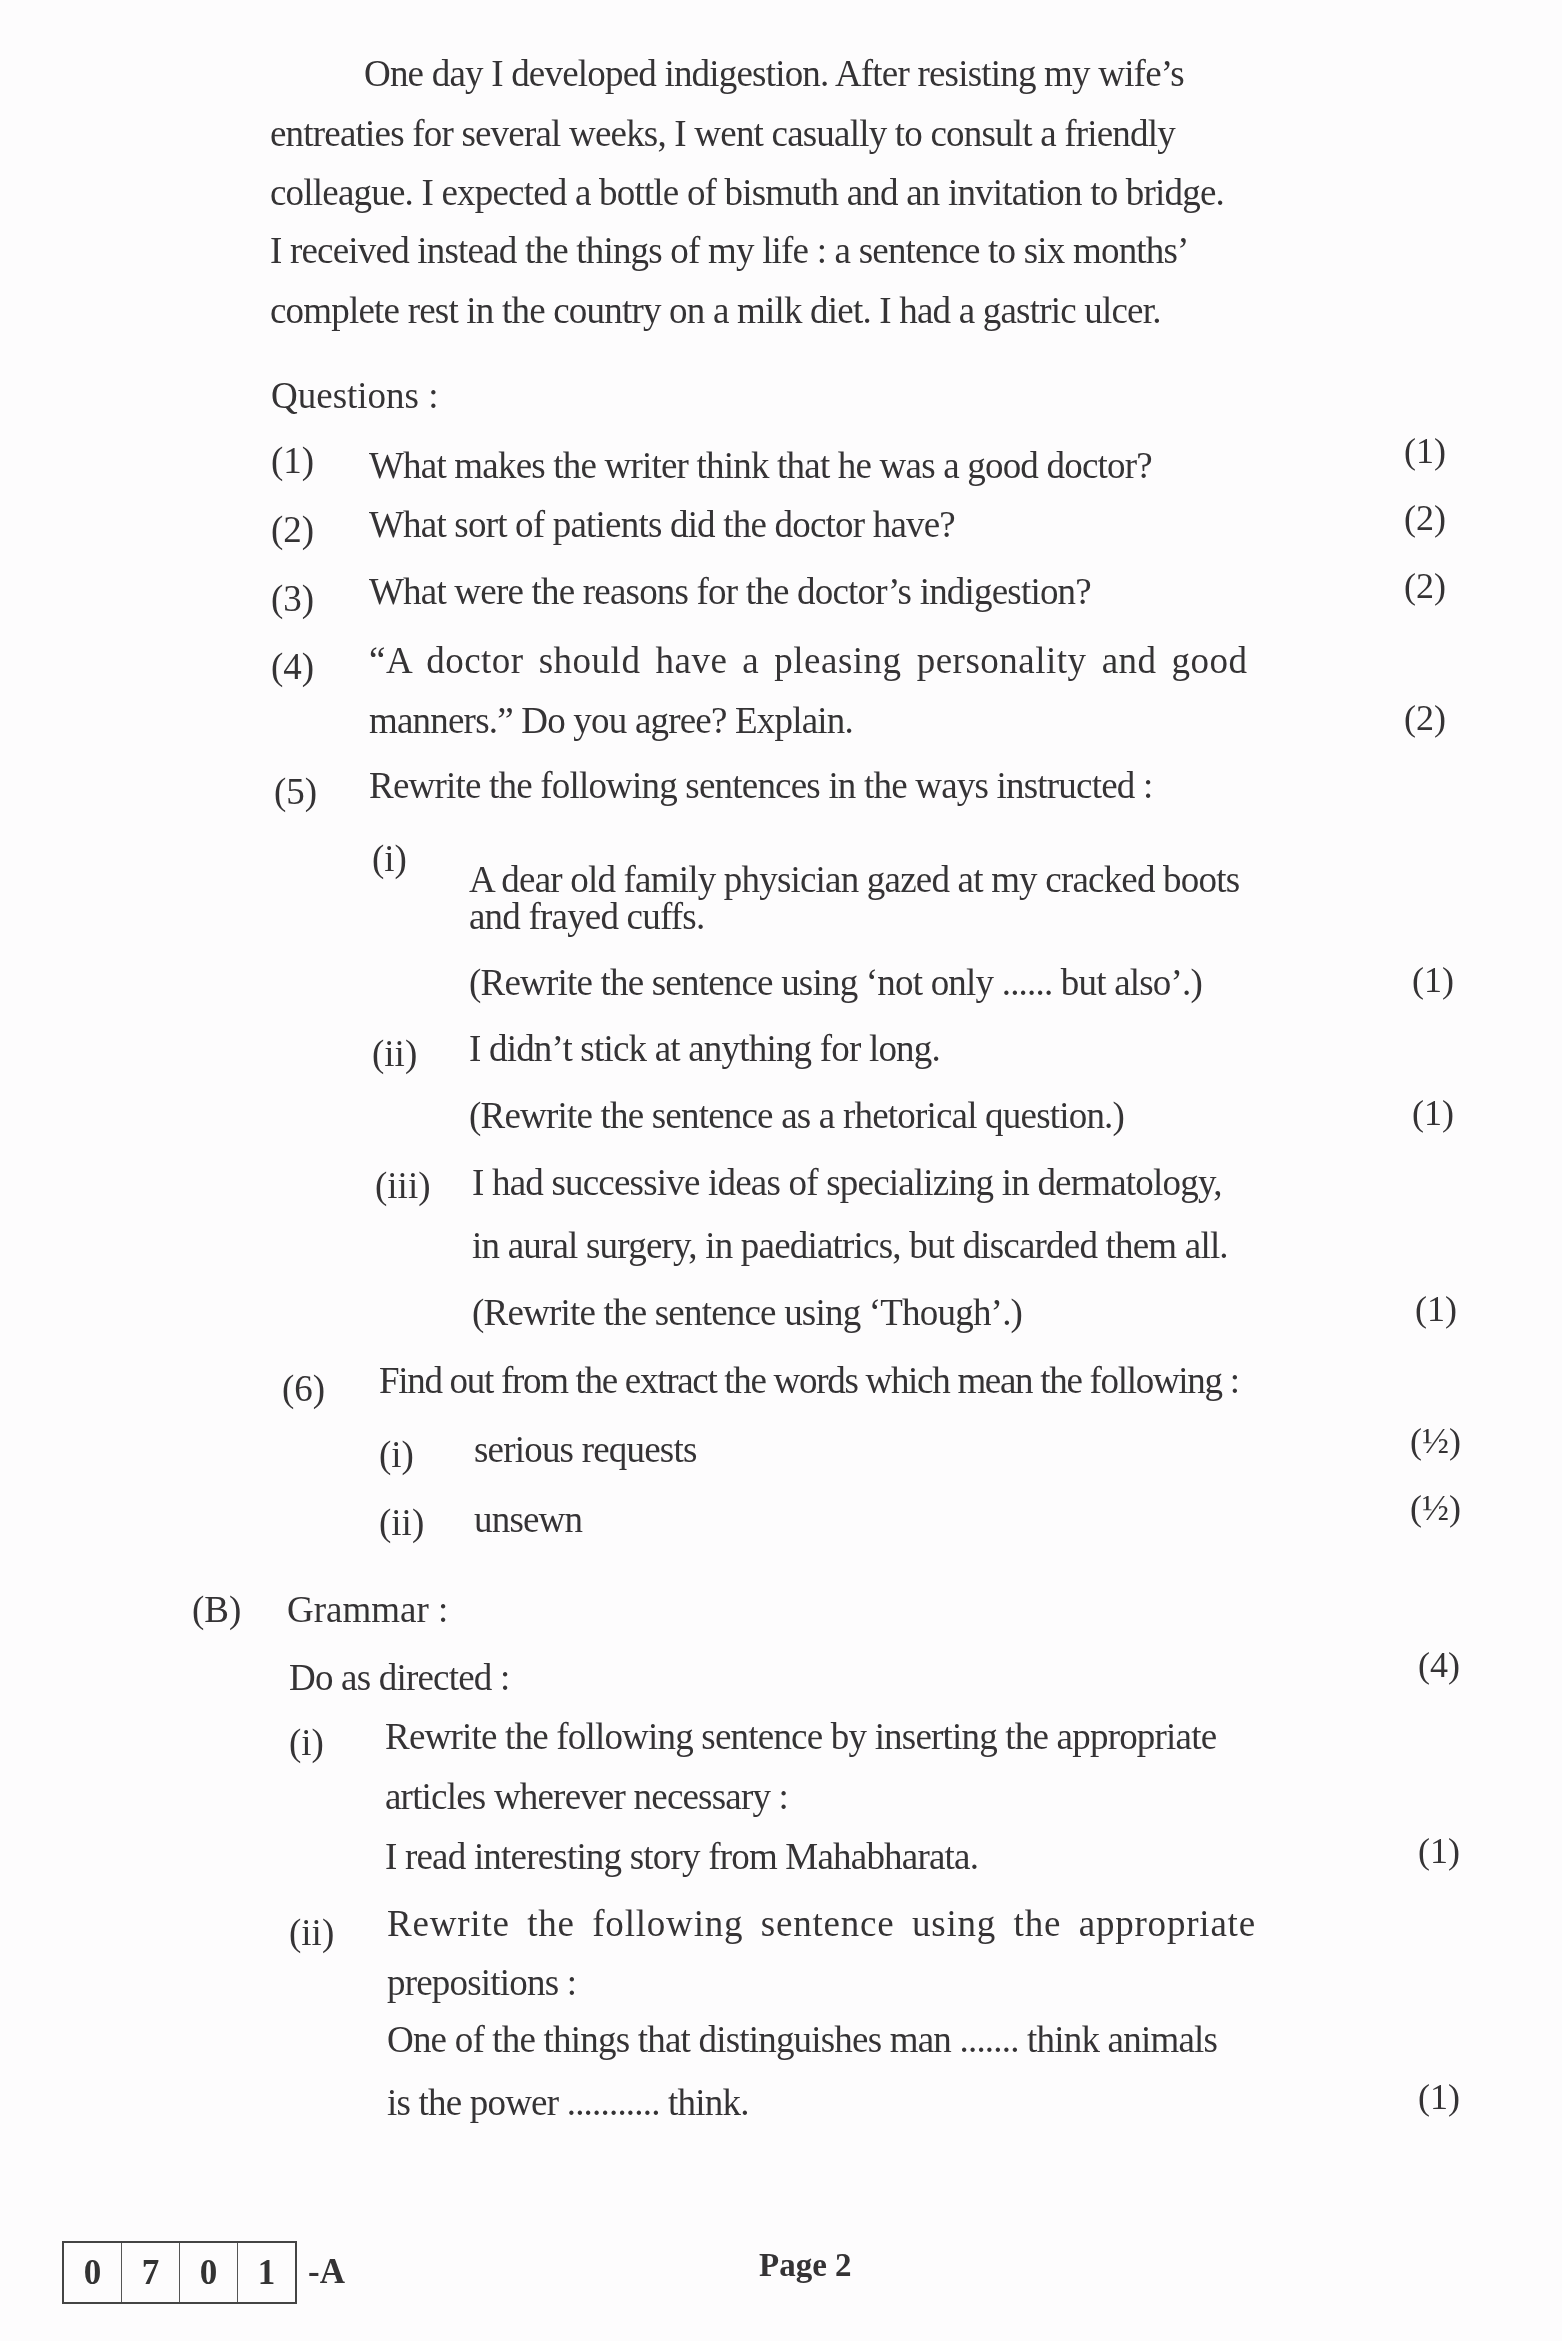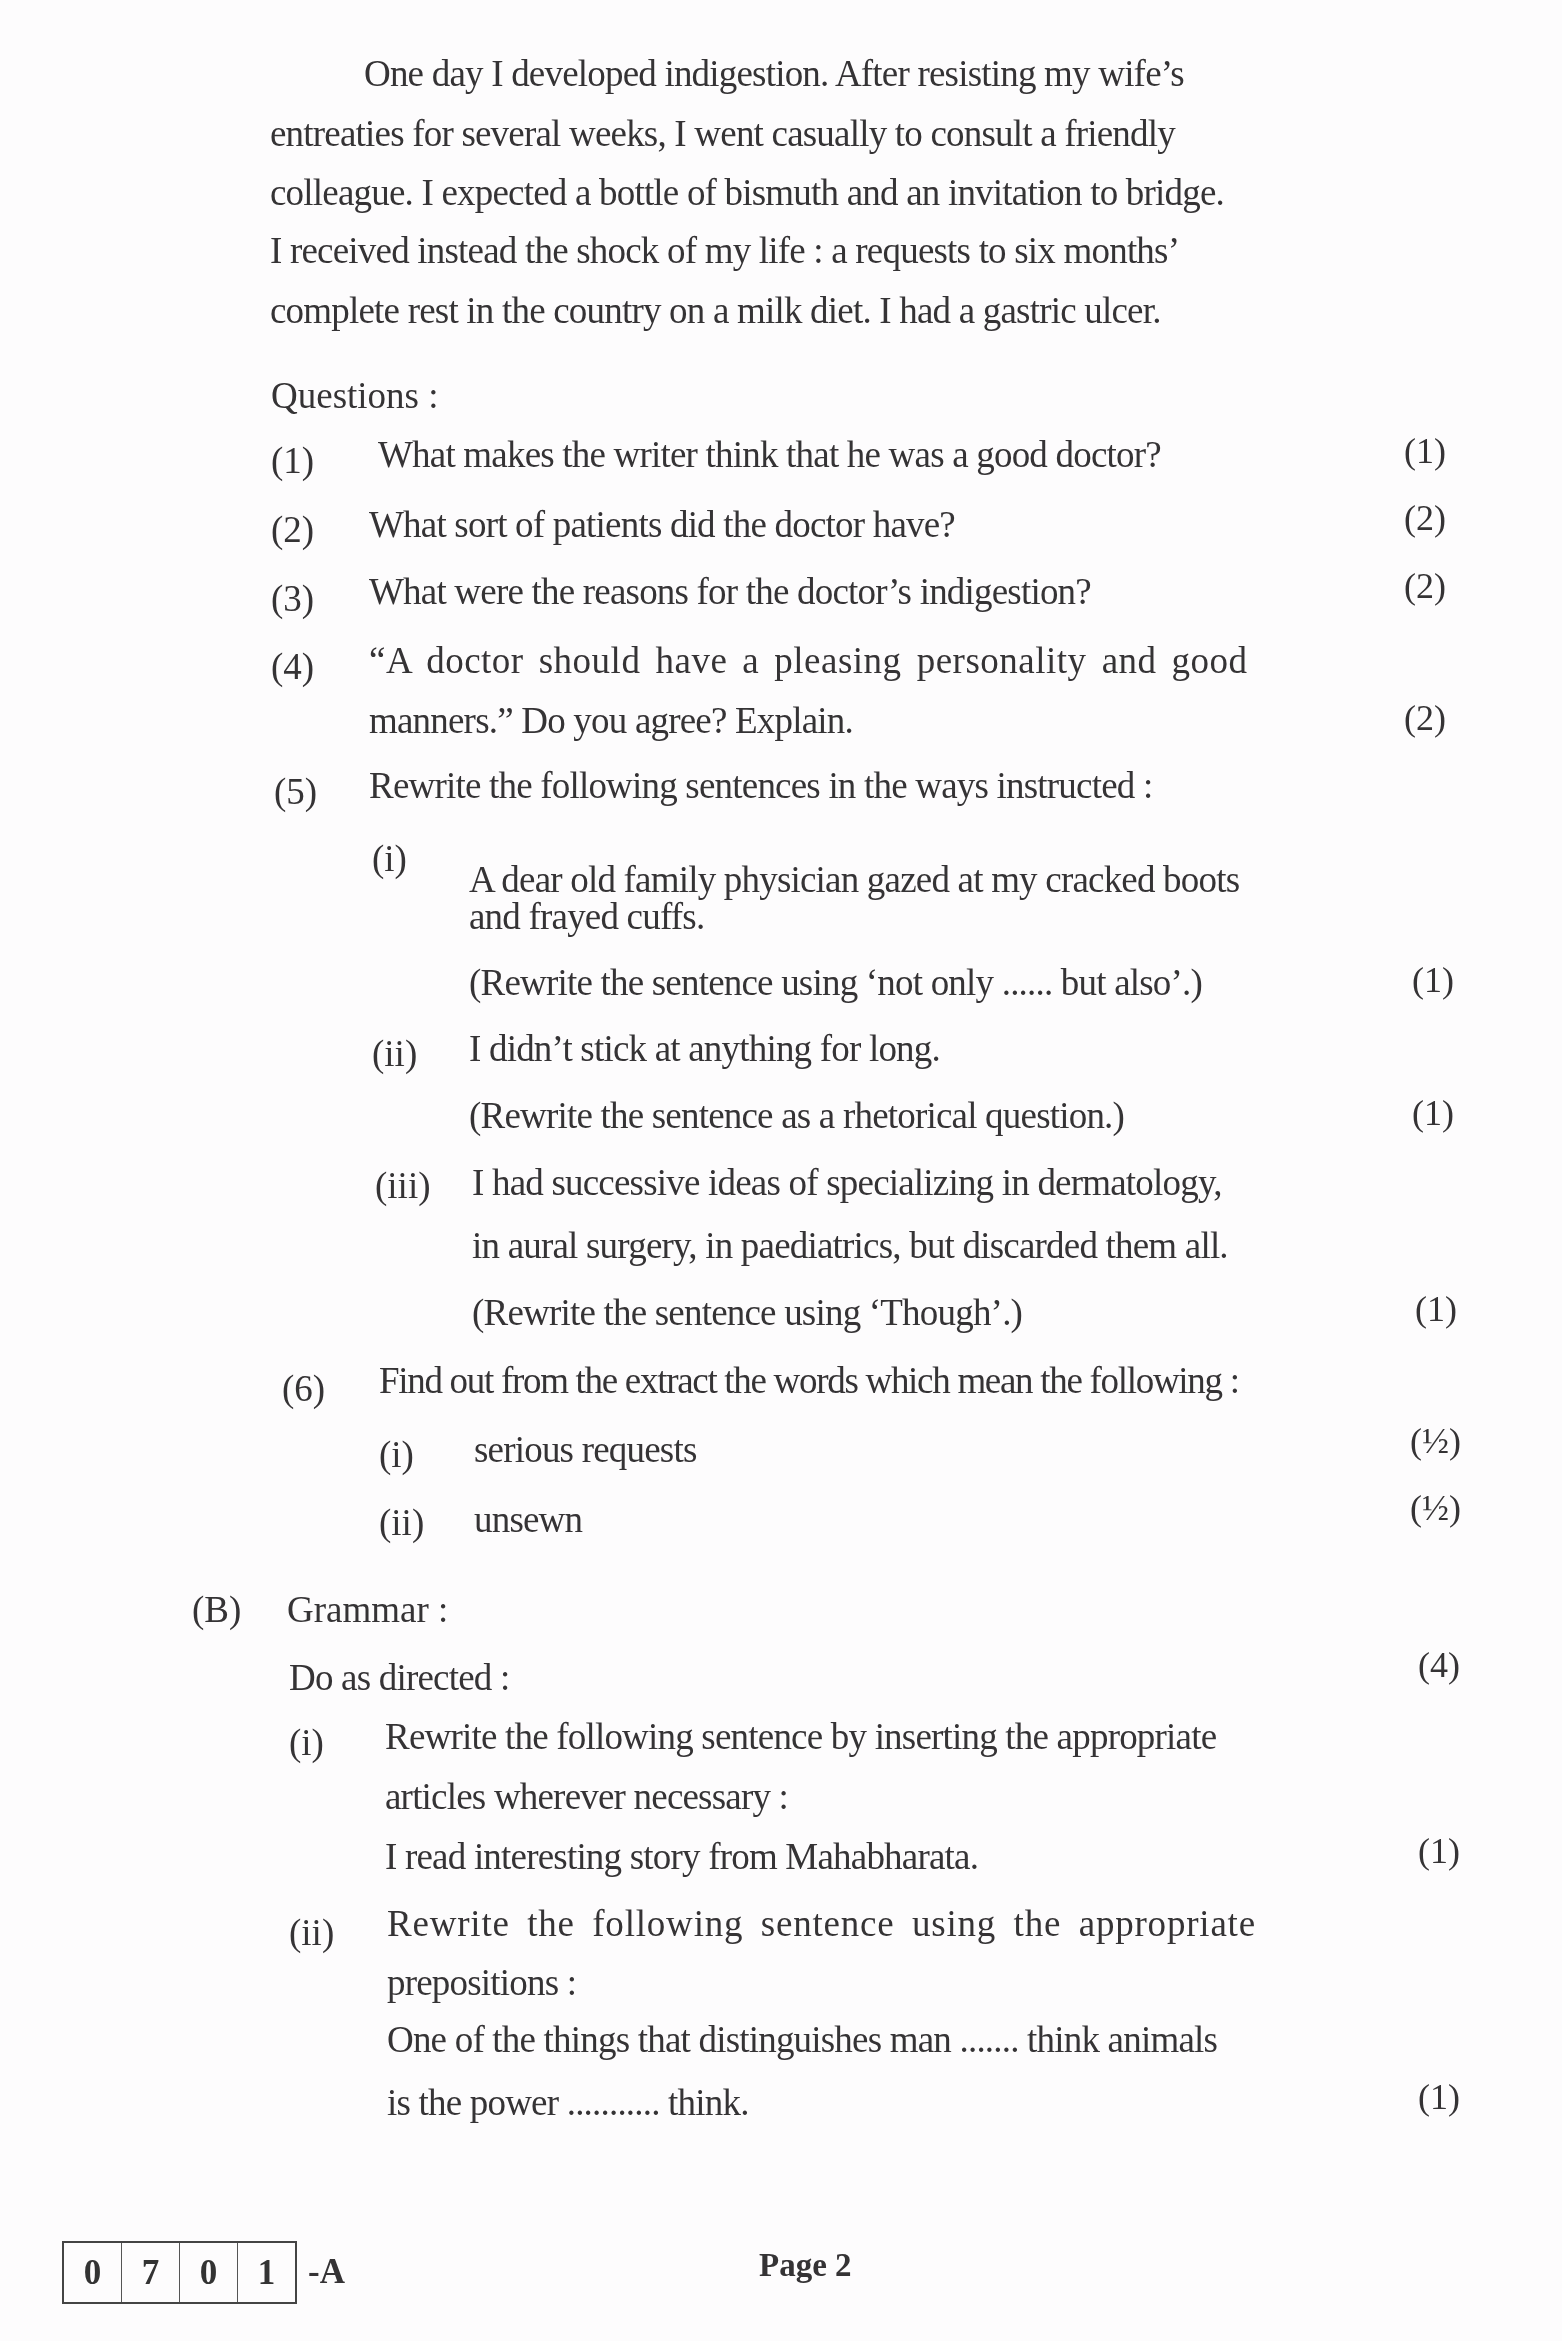--- a/index.html
+++ b/index.html
@@ -44,29 +44,29 @@
     font-size: 33px; font-weight: bold; line-height: 47px;
   }
 </style>
 </head>
 <body>
 
 <div>
   <div class="line" style="left:364px; top:50px;">One day I developed indigestion. After resisting my wife’s</div>
   <div class="line" style="left:270px; top:110px;">entreaties for several weeks, I went casually to consult a friendly</div>
   <div class="line" style="left:270px; top:169px;">colleague. I expected a bottle of bismuth and an invitation to bridge.</div>
-  <div class="line" style="left:270px; top:227px;">I received instead the shock of my life : a requests to six months’</div>
+  <div class="line" style="left:270px; top:227px;">I received instead the things of my life : a sentence to six months’</div>
   <div class="line" style="left:270px; top:287px;">complete rest in the country on a milk diet. I had a gastric ulcer.</div>
 </div>
 
 <div class="line bold" style="left:271px; top:372px;">Questions :</div>
 
 <div>
   <div class="num" style="left:271px; top:437px;">(1)</div>
-  <div class="line" style="left:369px; top:431px;margin-left:9px;">What makes the writer think that he was a good doctor?</div>
+  <div class="line" style="left:369px; top:442px;">What makes the writer think that he was a good doctor?</div>
   <div class="mark" style="left:1404px; top:428px;">(1)</div>
 </div>
 
 <div>
   <div class="num" style="left:271px; top:506px;">(2)</div>
   <div class="line" style="left:369px; top:501px;">What sort of patients did the doctor have?</div>
   <div class="mark" style="left:1404px; top:495px;">(2)</div>
 </div>
 
 <div>

